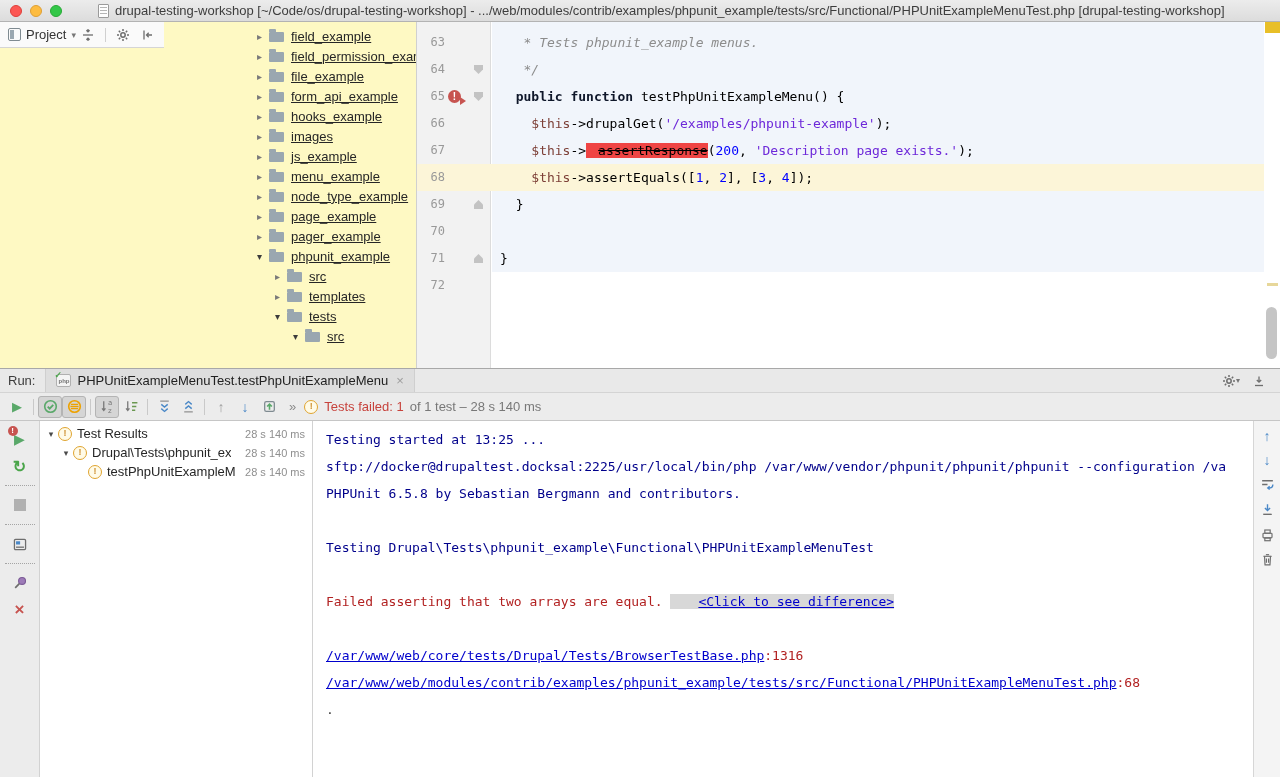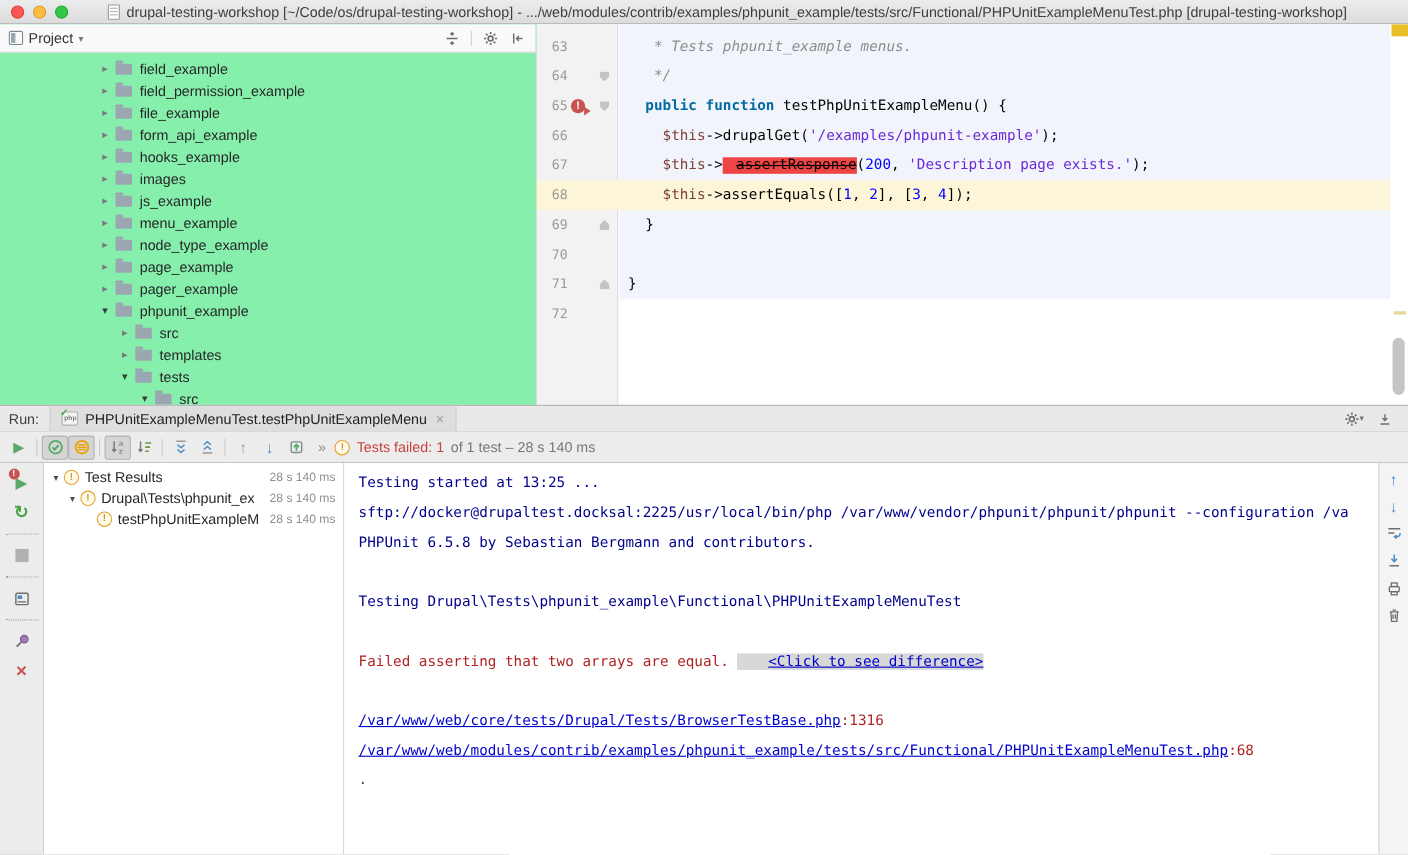--- a/index.html
+++ b/index.html
@@ -16,41 +16,41 @@
   .tl-zoom  { background: #33c748; border: 1px solid #27aa35; }
   .doc-ic { width: 11px; height: 14px; background: #fdfdfd; border: 1px solid #9a9a9a;
             border-radius: 1px; margin: 0 6px 0 28px; position: relative; flex: none; }
   .doc-ic::before { content: ""; position: absolute; left: 1px; top: 2px; width: 7px; height: 1px;
             background: #b5b5b5; box-shadow: 0 3px 0 #b5b5b5, 0 6px 0 #b5b5b5; }
   .title-text { font-size: 13px; color: #3d3d3d; white-space: nowrap; overflow: hidden; }
 
   
   .workspace { position: absolute; top: 22px; left: 0; width: 1280px; height: 346px; display: flex; }
 
-  .project-panel { width: 488px; flex: none; background: #86efac; border-right: 1px solid #d0d0d0;
-                   display: flex; flex-direction: column; overflow: hidden; }
+  .project-panel { width: 417px; flex: none; background: #fef9c3; border-right: 1px solid #d0d0d0;
+                   display: flex; flex-direction: row; overflow: hidden; }
   .project-header { height: 26px; flex: none; display: flex; align-items: center; gap: 5px;
                     padding: 0 10px 0 8px; background: #fafafa; border-bottom: 1px solid #d5d5d5; }
   .pj-ic { width: 13px; height: 13px; border: 1px solid #7f8b91; border-radius: 2px; position: relative; flex: none; }
   .pj-ic::before { content: ""; position: absolute; left: 1px; top: 1px; bottom: 1px; width: 4px; background: #9aa7b0; }
   .pj-label { font-size: 13px; color: #333; }
   .pj-caret { font-size: 9px; color: #777; }
   .ph-right { margin-left: auto; display: flex; align-items: center; gap: 10px; }
   .ph-sep { width: 1px; height: 14px; background: #d0d0d0; }
   .ico-btn { display: inline-flex; align-items: center; justify-content: center; }
 
   .project-tree { flex: 1; padding-top: 4px; overflow: hidden; }
   .tree-row { height: 20px; display: flex; align-items: center; font-size: 13px; color: #262626; cursor: default; }
   .tw-arrow { width: 15px; flex: none; font-size: 10px; color: #7a7a7a; text-align: center; }
   .tw-arrow.exp { color: #3c3c3c; }
   .folder-ic { width: 15px; height: 10px; background: #9aa7b0; border-radius: 1px;
                margin: 2px 7px 0 2px; position: relative; flex: none; }
   .folder-ic::before { content: ""; position: absolute; top: -3px; left: 0; width: 7px; height: 3px;
                background: #9aa7b0; border-radius: 1px 1px 0 0; }
-  .tree-label { white-space: nowrap; }
+  .tree-label { white-space: nowrap; text-decoration: underline; }
 
   
   .editor { flex: 1; position: relative; background: #fff; overflow: hidden; }
   .gutter-bg { position: absolute; left: 0; top: 0; bottom: 0; width: 74px;
                background: #f2f2f2; border-right: 1px solid #dcdcdc; }
   .php-bg { position: absolute; left: 75px; right: 16px; top: 0; height: 250px; background: #f1f5fb; }
   .caret-line { position: absolute; left: 0; right: 16px; top: 142px; height: 27px; background: #fcf5d8; }
   .ed-lines { position: absolute; top: 7px; left: 0; right: 16px; }
   .ed-row { display: flex; height: 27px; }
   .ed-num { width: 28px; flex: none; text-align: right; font: 12px/27px "DejaVu Sans Mono", monospace; color: #999; }
@@ -59,21 +59,21 @@
   .fold-mark { display: block; width: 9px; height: 9px; background: #c3c3c3; margin-top: 9px; }
   .fold-down { clip-path: polygon(0 0, 100% 0, 100% 50%, 50% 100%, 0 50%); }
   .fold-up   { clip-path: polygon(0 50%, 50% 0, 100% 50%, 100% 100%, 0 100%); }
   .ico-fail { position: absolute; top: 7px; left: 3px; width: 13px; height: 13px; border-radius: 50%;
               background: #c75450; color: #fff; font: bold 10px/13px "Liberation Sans", sans-serif; text-align: center; }
   .ico-fail::after { content: ""; position: absolute; right: -5px; bottom: -2px;
               border-left: 6px solid #c75450; border-top: 4px solid transparent; border-bottom: 4px solid transparent; }
   .ed-code { font: 13px/27px "DejaVu Sans Mono", monospace; white-space: pre; padding-left: 9px; color: #000; }
   .seg-plain { color: #000; }
   .seg-comment { color: #8c8c8c; font-style: italic; }
-  .seg-keyword { color: #0369a1; font-weight: bold; }
+  .seg-keyword { color: #0f172a; font-weight: bold; }
   .seg-var { color: #7d4038; }
   .seg-string { color: #6d28d9; font-weight: normal; }
   .seg-number { color: #0000ff; }
   .seg-deprecated { color: #000; text-decoration: line-through; background: #ef4444; padding-left: 12px; }
 
   .stripe { position: absolute; right: 0; top: 0; bottom: 0; width: 16px; background: #fff; }
   .stripe-warnbox { position: absolute; top: 0; left: 1px; right: 0; height: 11px; background: #e8bf28; }
   .stripe-tick { position: absolute; top: 261px; right: 2px; width: 11px; height: 3px; background: #e7d79a; }
   .stripe-thumb { position: absolute; top: 285px; left: 2px; width: 11px; height: 52px;
                   background: #9e9e9e; opacity: .6; border-radius: 6px; }

